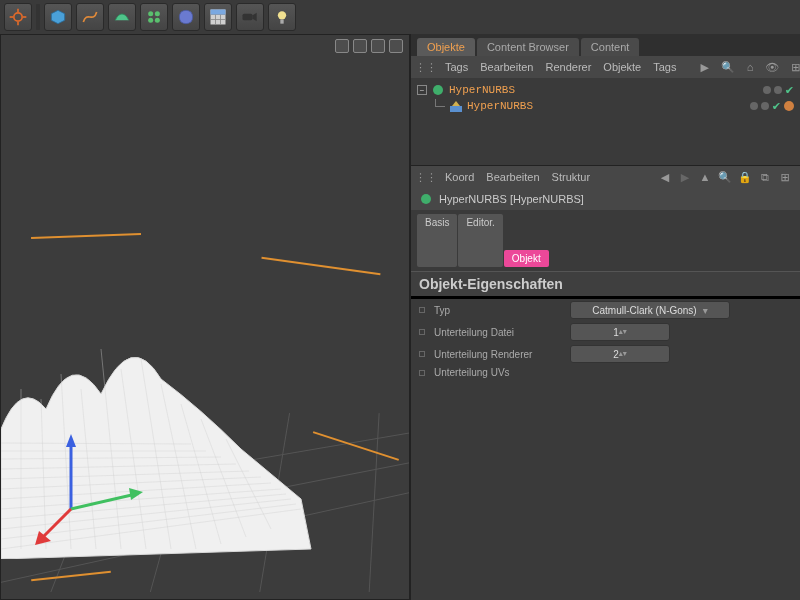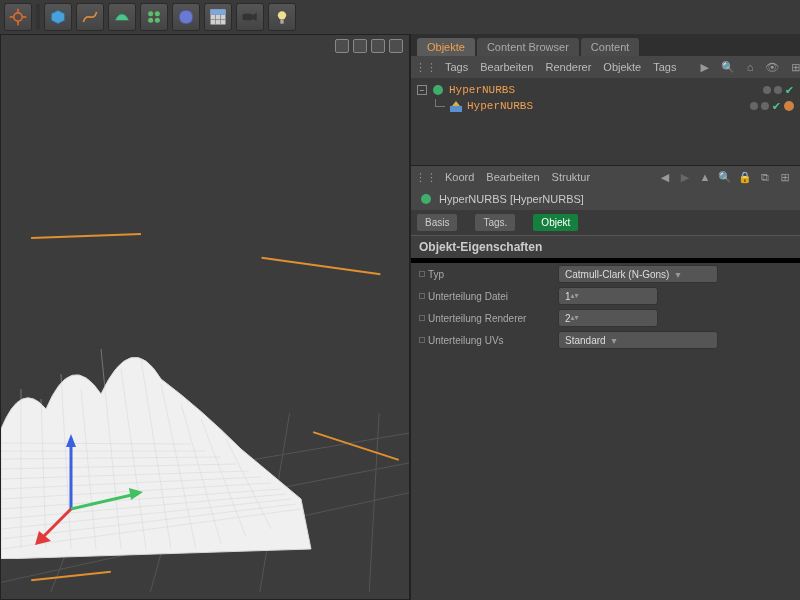--- a/index.html
+++ b/index.html
@@ -28,28 +28,28 @@
   .tree-toggle { width: 10px; height: 10px; border: 1px solid #888; display: inline-flex; align-items: center; justify-content: center; font-size: 8px; cursor: pointer; color: #ccc; }
   .obj-icon { width: 14px; height: 14px; display: inline-flex; align-items: center; justify-content: center; }
   .obj-label { color: #f0a050; cursor: pointer; font-family: Liberation Mono, monospace; }
   .tree-dots { margin-left: auto; display: flex; gap: 3px; align-items: center; }
   .dot { width: 8px; height: 8px; border-radius: 50%; background: #666; }
   .check { color: #4fc48a; }
   .tag-dot { width: 10px; height: 10px; border-radius: 50%; background: #d08040; }
   .attribute-panel { flex: 1; background: #3a3a3a; display: flex; flex-direction: column; }
   .attr-head { display: flex; gap: 6px; align-items: center; background: #474747; padding: 4px 8px; }
   .attr-head .nm { color: #ccc; }
-  .attr-tabs { display: flex; gap: 18px; padding: 4px 6px; }
+  .attr-tabs { display: flex; gap: 1px; padding: 4px 6px; }
   .attr-tab { padding: 3px 8px; background: #555; border-radius: 2px; color: #ccc; cursor: pointer; font-size: 10px; }
-  .attr-tab.active { background: #15803d; color: #fff; }
-  .attr-section-title { background: #3f3f3f; padding: 4px 8px; color: #ccc; font-weight: bold; font-size: 12px; border-top: 1px solid #555; border-bottom: 5px solid #000000;}
-  .attr-row { display: flex; align-items: center; padding: 2px 8px; }
+  .attr-tab.active { background: #ec4899; color: #fff; margin-top: 36px; }
+  .attr-section-title { background: #3f3f3f; padding: 4px 8px; color: #ccc; font-weight: bold; font-size: 14px; border-top: 1px solid #555; border-bottom: 3px solid #000000;}
+  .attr-row { display: flex; align-items: center; padding: 2px 8px; gap: 6px; }
   .attr-label { width: 130px; color: #aaa; font-size: 10px; white-space: nowrap; overflow: hidden; }
   .attr-label::after { content: attr(data-dots); color: #666; letter-spacing: 2px; }
-  .attr-input { flex: 1; max-width: 160px; height: 18px; background: #555; border: 1px solid #333; color: #ddd; padding: 0 6px; border-radius: 3px; font-size: 10px; display: flex; align-items: center; justify-content: flex-start; cursor: pointer; }
+  .attr-input { flex: 1; max-width: 160px; height: 18px; background: #555; border: 1px solid #333; color: #ddd; padding: 0 6px; border-radius: 3px; font-size: 10px; display: flex; align-items: center; justify-content: center; cursor: pointer; }
   .spin { width: 8px; font-size: 8px; color: #999; line-height: 4px; display:flex; flex-direction:column; align-items:center; }
   .drop::after { content: "▾"; color: #999; margin-left: 6px; }
   .sq { width: 6px; height: 6px; border: 1px solid #666; display: inline-block; margin-right: 3px; }
   .iconbar-right { display:flex; gap:6px; align-items:center; }
 </style>
 </head>
 <body>
 
 <div class="app">
   <div class="toolbar">
@@ -250,21 +250,21 @@
         <div class="attr-head">
           <span class="obj-icon">
               <svg width="14" height="14">
                 <circle cx="7" cy="7" r="5" fill="#3fae6b"></circle>
               </svg>
             </span>
           <span class="nm">HyperNURBS [HyperNURBS]</span>
         </div>
         <div class="attr-tabs">
           <div class="attr-tab">Basis</div>
-          <div class="attr-tab">Tags.</div>
+          <div class="attr-tab">Editor.</div>
           <div class="attr-tab active">Objekt</div>
         </div>
         <div class="attr-section-title">Objekt-Eigenschaften</div>
 
         <div class="attr-row">
           <span class="sq"></span>
           <span class="attr-label">Typ</span>
           <div class="attr-input drop">
               <span>Catmull-Clark (N-Gons)</span>
             </div>
@@ -281,20 +281,17 @@
           <span class="sq"></span>
           <span class="attr-label">Unterteilung Renderer</span>
           <div class="attr-input" style="max-width:100px">
               <span>2</span>
               <span class="spin">▴▾</span>
             </div>
         </div>
         <div class="attr-row">
           <span class="sq"></span>
           <span class="attr-label">Unterteilung UVs</span>
-          <div class="attr-input drop">
-              <span>Standard</span>
-            </div>
         </div>
       </div>
     </div>
   </div>
 </div>
 
 </body></html>

